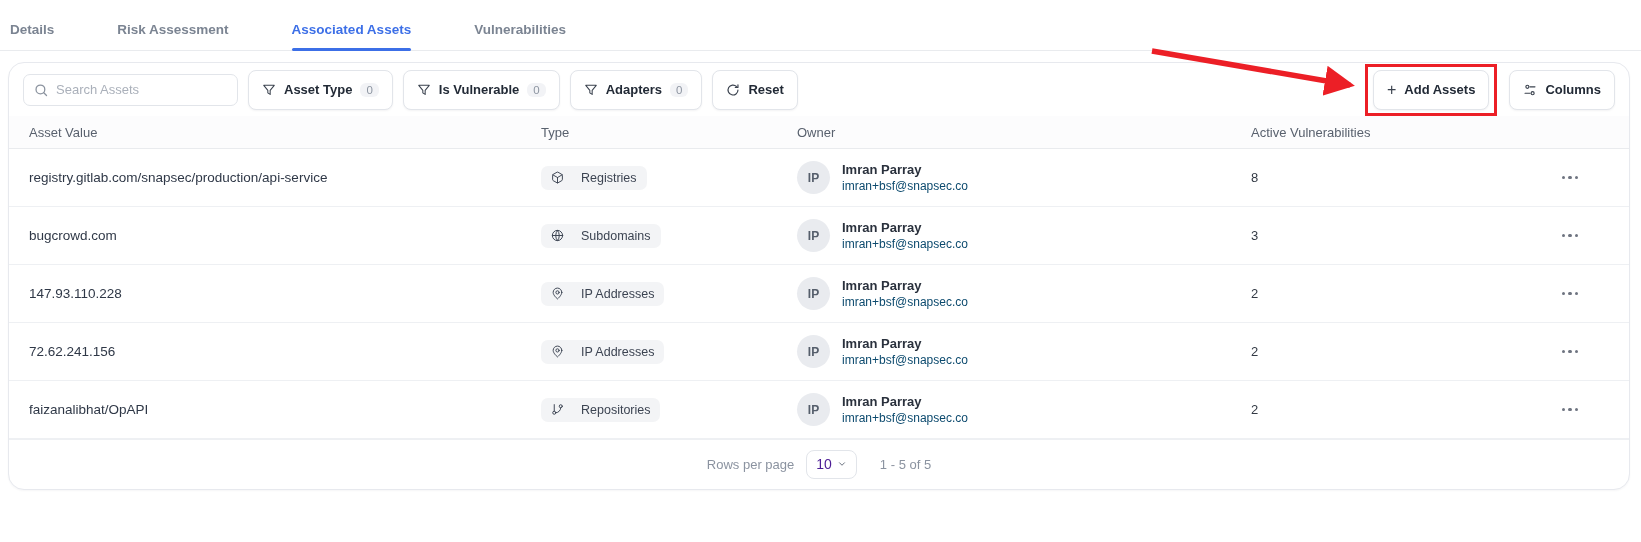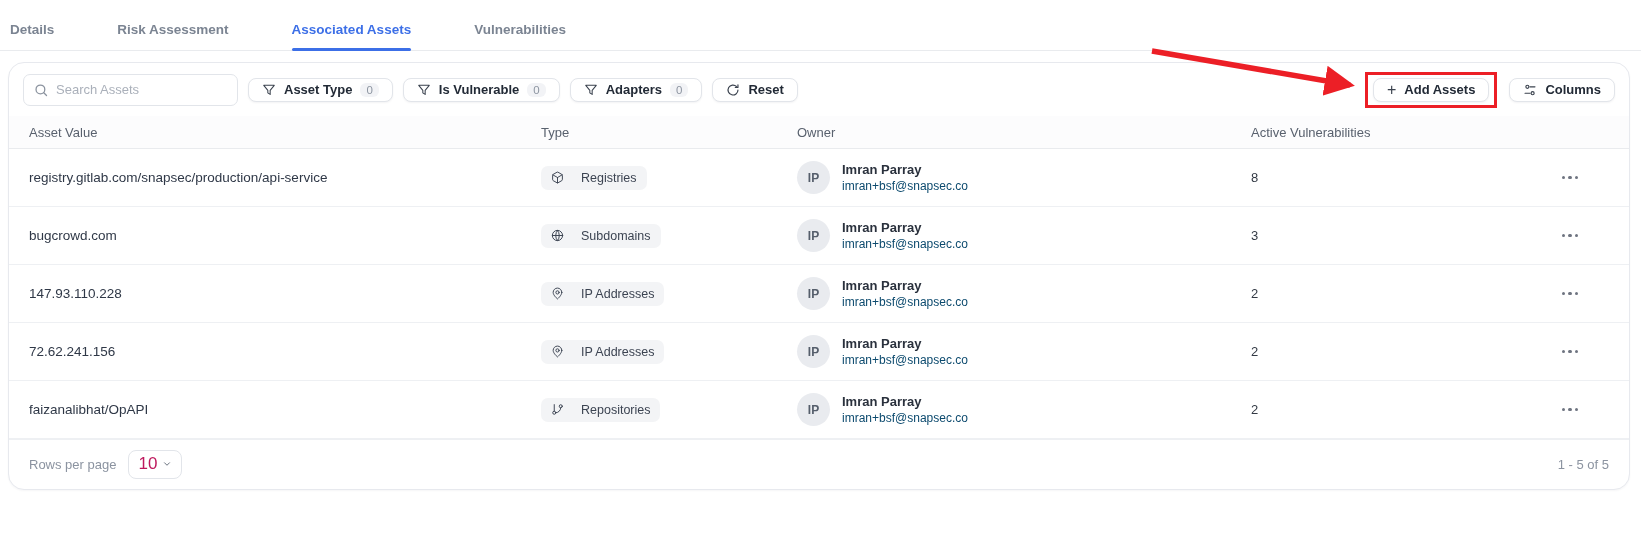--- a/index.html
+++ b/index.html
@@ -23,21 +23,21 @@
            box-shadow:0 1px 2px rgba(16,24,40,.04); }
 
   
   .toolbar { height:53px; display:flex; align-items:center; padding:0 14px; gap:10px; }
   .search { display:flex; align-items:center; gap:8px; width:215px; height:32px;
             border:1px solid #e2e5ea; border-radius:7px; padding:0 10px; background:#fff; }
   .search svg { flex:0 0 auto; stroke:#8b939f; }
   .search input { border:none; outline:none; width:100%; font-size:13px; color:#333;
                   font-family:inherit; background:transparent; }
   .search input::placeholder { color:#aab0ba; }
-  .btn { display:inline-flex; align-items:center; gap:8px; height:24px; padding:0 13px;
+  .btn { display:inline-flex; align-items:center; gap:8px; height:40px; padding:0 13px;
          background:#fff; border:1px solid #e2e5ea; border-radius:8px; cursor:pointer;
          font-family:inherit; font-size:13px; font-weight:600; color:#222a36;
          box-shadow:0 1px 2px rgba(16,24,40,.05); white-space:nowrap; }
   .btn svg { stroke:#3a424e; }
   .count-badge { font-size:11.5px; font-weight:500; color:#8d95a1; background:#f2f3f6;
                  border-radius:6px; padding:1px 6px; }
   .toolbar-right { margin-left:auto; display:flex; align-items:center; gap:20px; }
   .add-wrap { position:relative; }
   .red-box { position:absolute; left:-8px; right:-8px; top:-6px; bottom:-6px;
              border:3px solid var(--color-highlight_red,#ec1f26); pointer-events:none; }
@@ -62,27 +62,27 @@
             font-size:12px; font-weight:600; display:flex; align-items:center;
             justify-content:center; flex:0 0 auto; }
   .owner-name { font-size:13px; font-weight:600; color:#2a313d; margin-bottom:2px; }
   .owner-email { font-size:12px; color:#0c4a6e; }
   .td-vulns { font-size:13px; color:#333a45; }
   .td-actions { display:flex; justify-content:center; }
   .dots { display:flex; gap:3px; background:none; border:none; cursor:pointer; padding:6px; }
   .dots i { width:3.2px; height:3.2px; border-radius:50%; background:#6e7480; display:block; }
 
   
-  .pagination { height:49px; display:flex; align-items:center; justify-content:space-between;
+  .pagination { height:49px; display:flex; align-items:center; justify-content:center;
                 padding:10px 20px; border-top:1px solid #eef0f3; }
   .pag-left { display:flex; align-items:center; gap:12px; }
   .pag-label { font-size:13px; color:#8b93a0; }
   .page-size { display:flex; align-items:center; gap:5px; height:29px; padding:0 9px;
                border:1px solid #e2e5ea; border-radius:8px; background:#fff; cursor:pointer;
-               font-family:inherit; font-size:17px; color:#be185d; }
+               font-family:inherit; font-size:14px; color:#4c1d95; }
   .page-size svg { stroke:#6b7380; }
   .pag-range { font-size:13px; color:#8b93a0;margin-left:23px; }
 </style>
 </head>
 <body>
 
 <div class="page">
 
   <div class="tabbar">
     <div class="tab">Details</div>

